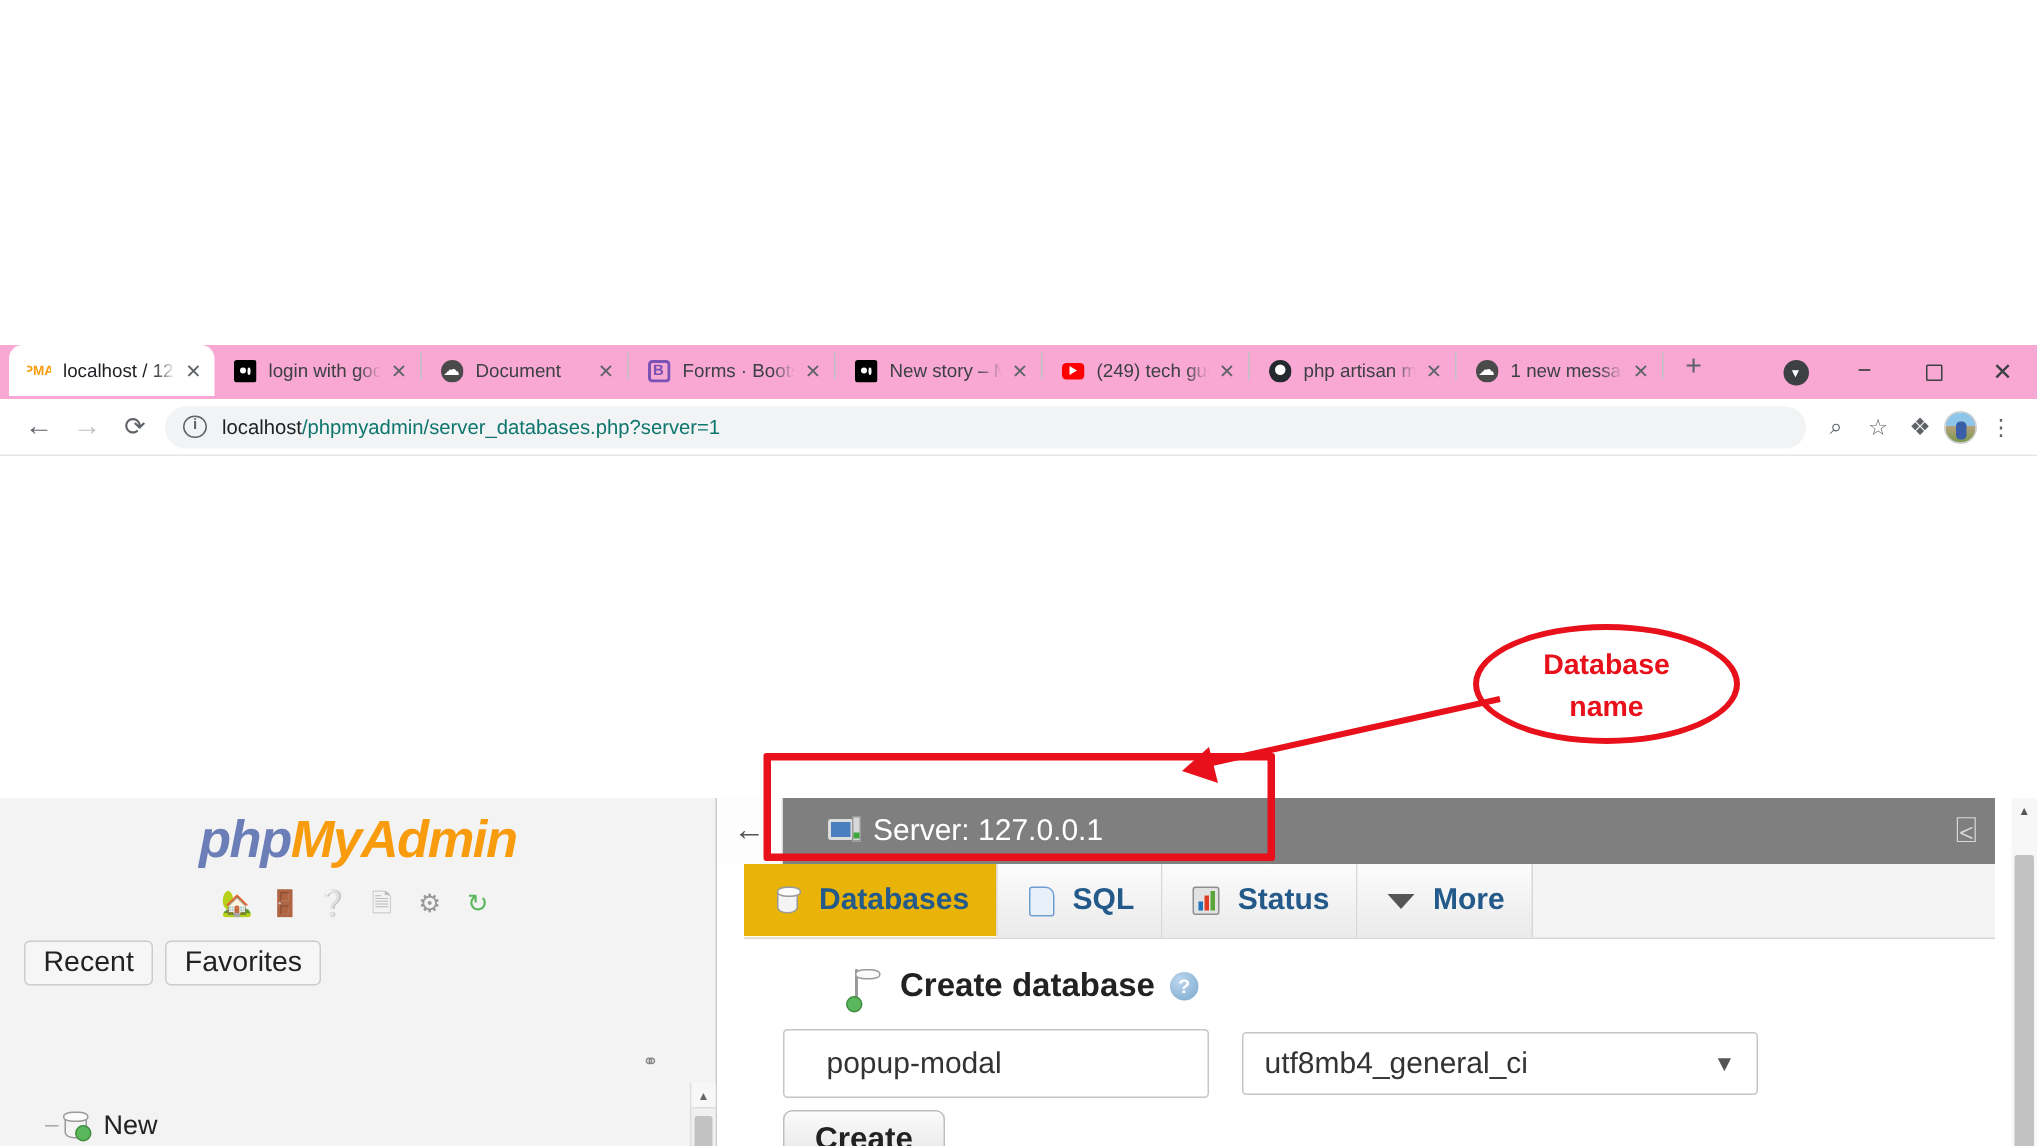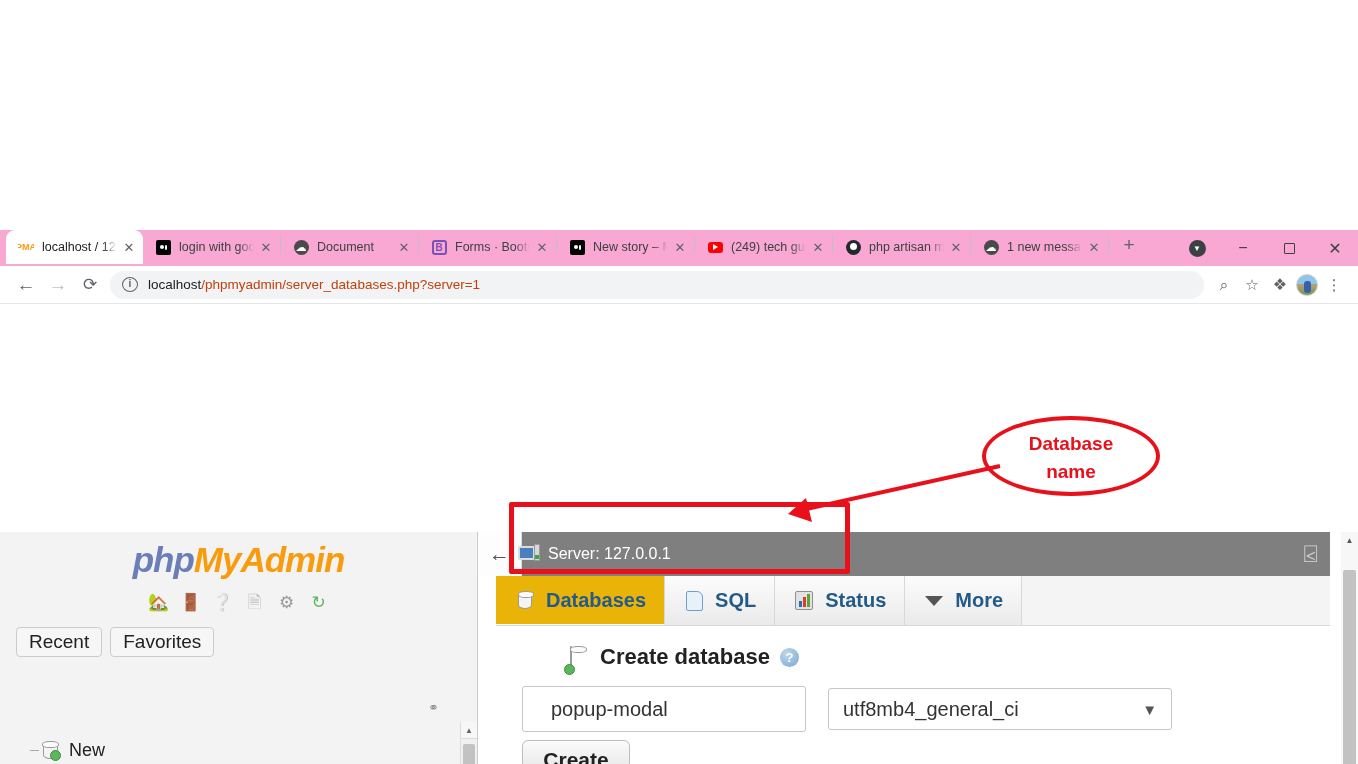--- a/index.html
+++ b/index.html
@@ -93,21 +93,21 @@
     flex:1 1 auto; height:28px; background:#f1f3f4; border-radius:14px;
     display:flex; align-items:center; padding:0 12px; margin:0 6px 0 4px;
     font-size:13.5px; color:#202124;
   }
   .omni-info {
     flex:0 0 16px; width:15px; height:15px; border:1.3px solid #5f6368; border-radius:50%;
     color:#5f6368; font-size:10px; line-height:12px; text-align:center; margin-right:10px; font-weight:bold;
   }
   .omni-url { white-space:nowrap; overflow:hidden; }
   .omni-url .dom { color:#202124; }
-  .omni-url .path { color:#c2410c;margin-top:20px; }
+  .omni-url .path { color:#0f766e;margin-top:20px; }
   .omni-actions { display:flex; align-items:center; }
   .omni-actions .ibtn { width:28px; height:28px; display:flex; align-items:center; justify-content:center; color:#5f6368; font-size:15px; }
   .avatar {
     width:22px; height:22px; border-radius:50%; margin:0 2px;
     background: linear-gradient(to bottom, #8ec6ea 0%, #8ec6ea 45%, #b6a17a 46%, #7a9a4e 100%);
     border:1px solid #d0d0d0; position:relative; overflow:hidden;
   }
   .avatar:after { content:""; position:absolute; left:7px; top:6px; width:7px; height:12px; background:#3b5ea8; border-radius:3px; }
 
   
@@ -149,21 +149,21 @@
 
   .srv-header {
     position:absolute; left:18px; top:0; right:28px; height:44px;
     background:#7f7f7f; display:flex; align-items:center;
   }
   .srv-back {
     position:absolute; left:-18px; top:0; width:44px; height:44px; background:#fdfdfd;
     display:flex; align-items:center; justify-content:center; font-size:21px; color:#555;
     border-right:1px solid #dcdcdc;
   }
-  .srv-title { margin-left:22px; display:flex; align-items:center; gap:8px; color:#ffffff; font-size:16px; }
+  .srv-title { margin-left:56px; display:flex; align-items:center; gap:8px; color:#ffffff; font-size:20px; }
   .srv-mon { width:22px; height:19px; position:relative; }
   .srv-mon i { position:absolute; left:0; top:1px; width:17px; height:14px; background:#4a7fbf; border:2px solid #dcdcdc; border-radius:2px; }
   .srv-mon b { position:absolute; right:0; top:-1px; width:6px; height:17px; background:#d8d8d8; border:1px solid #9a9a9a; }
   .srv-mon s { position:absolute; right:1px; top:10px; width:4px; height:4px; background:#3ea83e; }
   .srv-collapse { position:absolute; right:12px; top:10px; color:#d8d8d8; font-size:24px; line-height:1; }
 
   .nav-tabs { position:absolute; left:18px; top:44px; right:28px; height:50px; background:#f4f4f4; border-bottom:1px solid #d8d8d8; display:flex; }
   .ntab {
     display:flex; align-items:center; gap:10px; padding:0 18px;
     background:linear-gradient(to bottom,#fcfcfc,#eaeaea); border-right:1px solid #d8d8d8;

